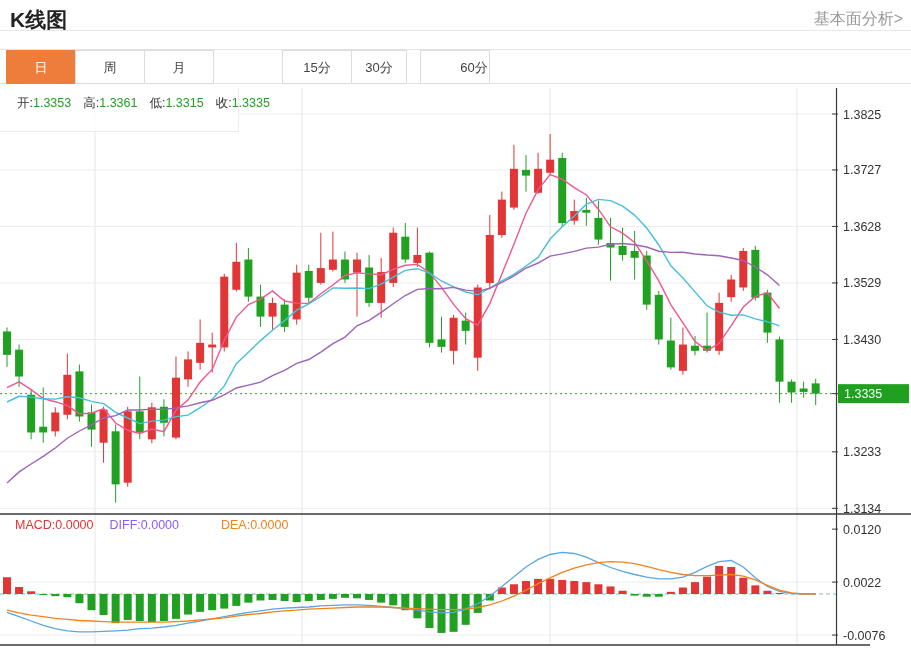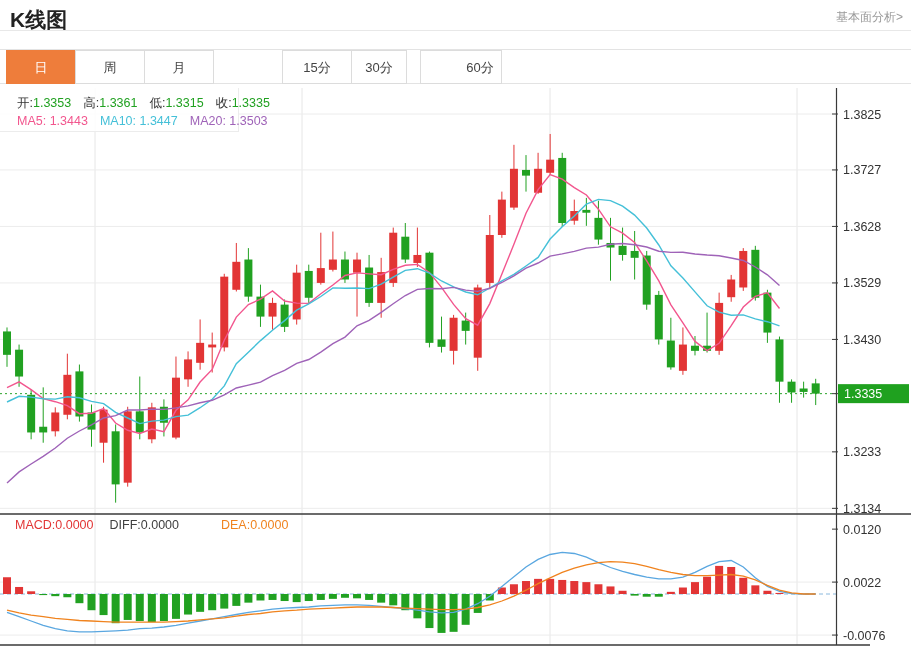--- a/index.html
+++ b/index.html
@@ -1,20 +1,20 @@
 <!DOCTYPE html>
 <html><head>
 <meta charset="utf-8">
 <style>
   html,body{margin:0;padding:0;background:#fff;}
   .stage{position:relative;width:911px;height:648px;background:#fff;overflow:hidden;
          font-family:"Liberation Sans","DejaVu Sans",sans-serif;}
   .hdr{position:absolute;left:0;top:0;width:100%;height:30px;border-bottom:1px solid #e8e8e8;}
   .title{position:absolute;left:10px;top:6px;font-size:21px;font-weight:bold;color:#222;}
-  .hlink{position:absolute;right:8px;top:9px;font-size:12px;color:#999;text-decoration:none;cursor:pointer;margin-left:20px;}
+  .hlink{position:absolute;right:8px;top:9px;font-size:16px;color:#999;text-decoration:none;cursor:pointer;margin-left:20px;}
   .tabs{position:absolute;left:0;top:49px;width:100%;height:35px;border-top:1px solid #e3e3e3;
         border-bottom:1px solid #e3e3e3;box-sizing:border-box;}
   .tab{position:absolute;top:0;height:34px;line-height:34px;text-align:center;font-size:13px;color:#444;
        background:#fff;border:1px solid #dcdcdc;box-sizing:border-box;cursor:pointer;}
   .tab.active{color:#fff;border-color:transparent;}
   .chartwrap{position:absolute;left:0;top:88px;width:911px;height:560px;}
   .legend{position:absolute;left:0;top:0;width:239px;height:44px;border-right:1px solid #ececec;
           border-bottom:1px solid #ececec;background:rgba(255,255,255,.85);font-size:12.5px;padding:6px 0 0 17px;
           box-sizing:border-box;}
   .legend .row{height:18px;line-height:18px;white-space:nowrap;}
@@ -31,21 +31,21 @@
   <div class="hdr">
     <div class="title">K线图</div>
     <a class="hlink">基本面分析&gt;</a>
   </div>
   <div class="tabs" id="tabs">
       <div class="tab active" style="left: 6px; width: 70px; background: rgb(238, 125, 59);">日</div>
       <div class="tab" style="left: 75px; width: 70px;">周</div>
       <div class="tab" style="left: 144px; width: 70px;">月</div>
       <div class="tab" style="left: 282px; width: 70px;">15分</div>
       <div class="tab" style="left: 351px; width: 56px;">30分</div>
-      <div class="tab" style="left: 420px; width: 82px; padding-left: 38px;">60分</div>
+      <div class="tab" style="left: 420px; width: 70px; padding-left: 38px;">60分</div>
     </div>
   <div class="chartwrap">
     <svg id="chart" width="911" height="560">
         <line x1="95" y1="0" x2="95" y2="557" stroke="#e6e6e6" stroke-width="1"></line>
         <line x1="302" y1="0" x2="302" y2="557" stroke="#e6e6e6" stroke-width="1"></line>
         <line x1="550" y1="0" x2="550" y2="557" stroke="#e6e6e6" stroke-width="1"></line>
         <line x1="797" y1="0" x2="797" y2="557" stroke="#e6e6e6" stroke-width="1"></line>
         <line x1="0" y1="26" x2="836.5" y2="26" stroke="#ececec" stroke-width="1"></line>
         <line x1="0" y1="81.92860000000017" x2="836.5" y2="81.92860000000017" stroke="#ececec" stroke-width="1"></line>
         <line x1="0" y1="138.4279000000003" x2="836.5" y2="138.4279000000003" stroke="#ececec" stroke-width="1"></line>
@@ -285,17 +285,16 @@
         <text x="844" y="310.1430000000009" fill="#fff" font-size="12.5" text-anchor="start">1.3335</text>
         <line x1="832" y1="441.14" x2="838" y2="441.14" stroke="#3a3a3a" stroke-width="1"></line>
         <text x="843" y="445.64" fill="#333" font-size="12.5" text-anchor="start">0.0120</text>
         <line x1="832" y1="494.109" x2="838" y2="494.109" stroke="#3a3a3a" stroke-width="1"></line>
         <text x="843" y="498.609" fill="#333" font-size="12.5" text-anchor="start">0.0022</text>
         <line x1="832" y1="547.078" x2="838" y2="547.078" stroke="#3a3a3a" stroke-width="1"></line>
         <text x="843" y="551.578" fill="#333" font-size="12.5" text-anchor="start">-0.0076</text>
       </svg>
     <div class="legend" id="legendBox">
         <div class="row"><span class="pair"><span class="lab">开:</span><span style="color:#21a121">1.3353</span></span><span class="pair"><span class="lab">高:</span><span style="color:#21a121">1.3361</span></span><span class="pair"><span class="lab">低:</span><span style="color:#21a121">1.3315</span></span><span class="pair"><span class="lab">收:</span><span style="color:#21a121">1.3335</span></span></div>
-        <div class="row"><span class="pair" style="color: rgb(242, 86, 142);">MA5: 1.3443</span><span class="pair" style="color: rgb(69, 192, 216);">MA10: 1.3447</span><span class="pair" style="color: rgb(159, 99, 184);">MA20: 1.3503</span></div>
       </div>
-    <div class="macdlegend" id="macdLegend"><span class="pair" style="color: rgb(226, 53, 53);">MACD:0.0000</span><span class="pair" style="color: #404040;">DIFF:0.0000</span><span class="pair" style="color: rgb(240, 131, 30); margin-left: 26px;">DEA:0.0000</span></div>
+    <div class="macdlegend" id="macdLegend"><span class="pair" style="color: rgb(226, 53, 53);">MACD:0.0000</span><span class="pair" style="color: #8b5cf6;">DIFF:0.0000</span><span class="pair" style="color: rgb(240, 131, 30); margin-left: 26px;">DEA:0.0000</span></div>
   </div>
 </div>
 
 </body></html>

